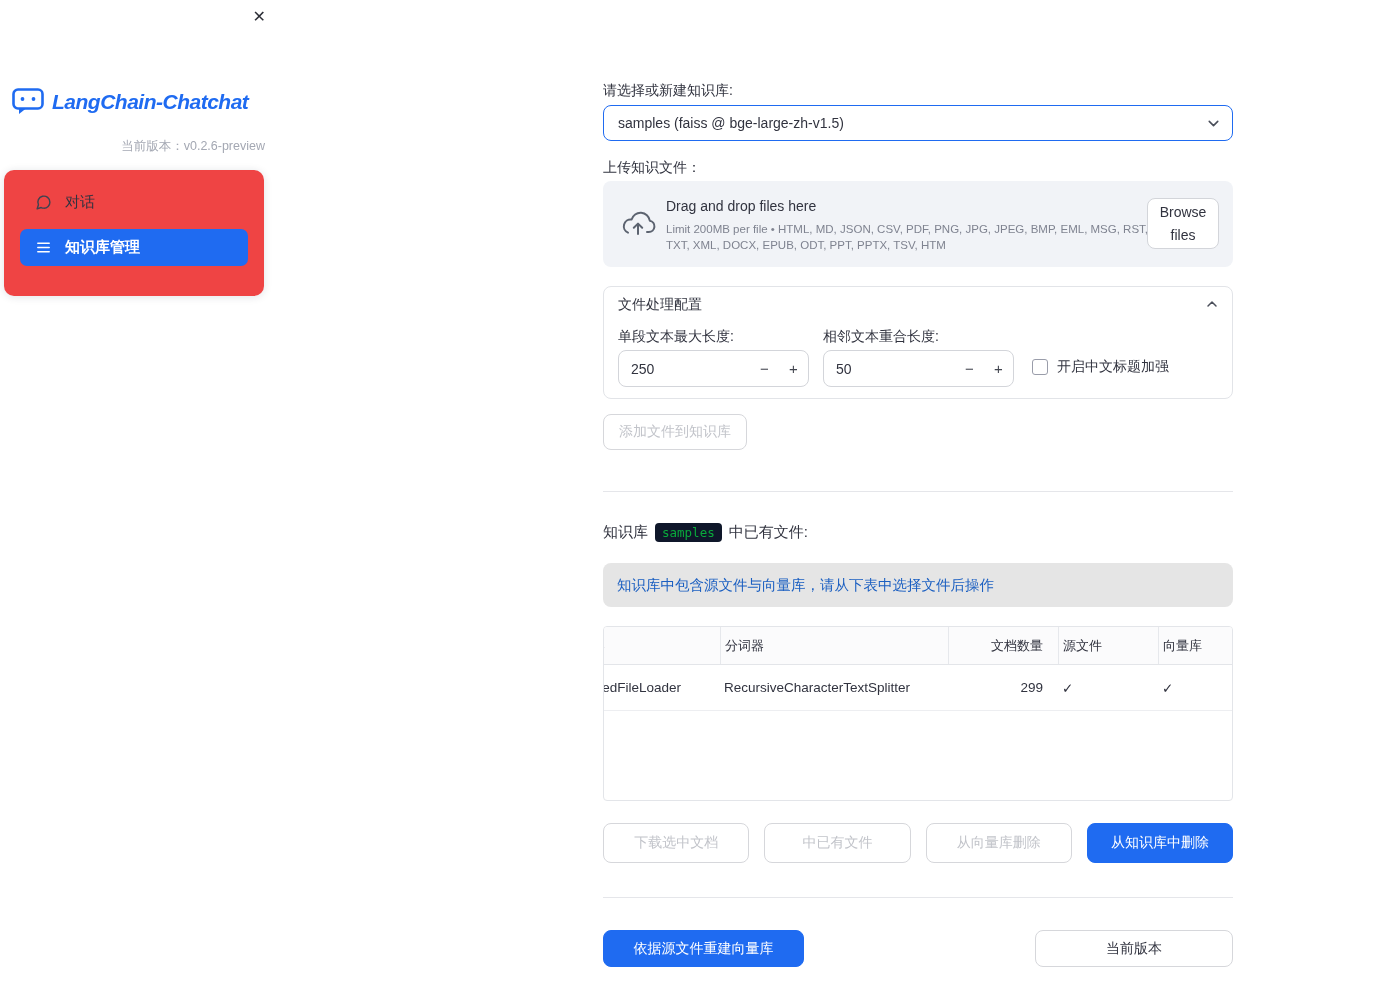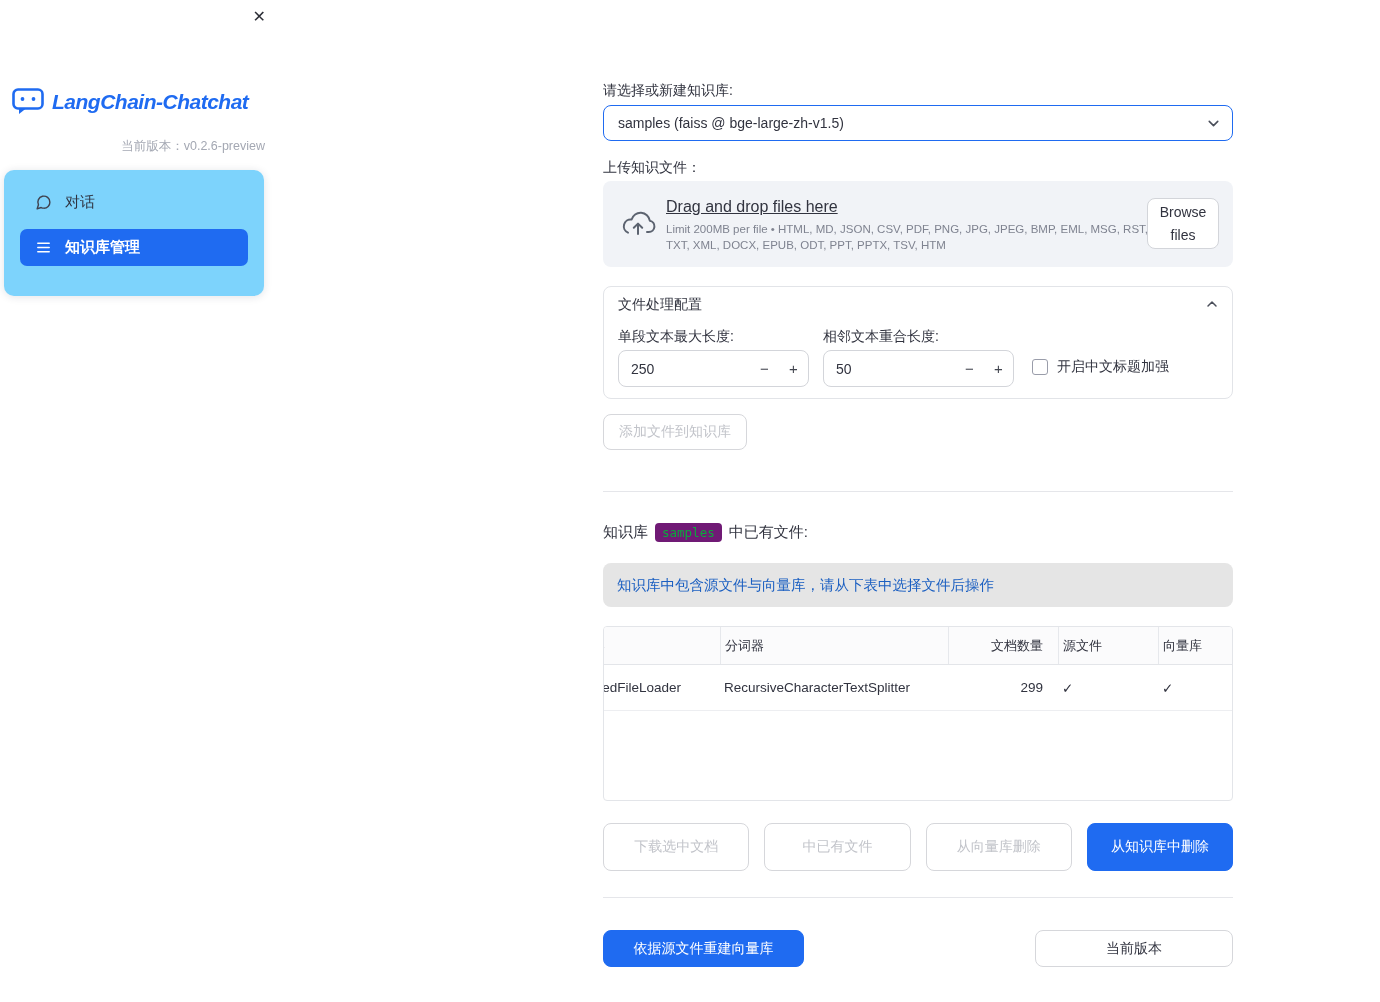--- a/index.html
+++ b/index.html
@@ -5,39 +5,39 @@
   html,body{margin:0;padding:0;background:#fff;}
   #app{position:relative;width:1380px;height:1002px;overflow:hidden;background:#ffffff;
        font-family:"Liberation Sans","DejaVu Sans",sans-serif;color:#31333f;}
 
   
   .sidebar{position:absolute;left:0;top:0;width:280px;height:100%;background:#ffffff;}
   .close{position:absolute;top:8px;right:14px;font-size:16px;color:#2c2e36;cursor:pointer;line-height:18px;}
   .logo{position:absolute;left:12px;top:88px;display:flex;align-items:center;gap:8px;}
   .logo-text{font-style:italic;font-weight:700;font-size:21px;letter-spacing:-0.5px;color:#1f6bf1;white-space:nowrap;}
   .version{position:absolute;top:138px;right:15px;font-size:12.5px;color:#a4a8b3;}
-  .menu-card{position:absolute;left:4px;top:170px;width:260px;background:#7dd3fc;border-radius:10px;
+  .menu-card{position:absolute;left:4px;top:170px;width:260px;background:#ef4444;border-radius:10px;
              box-shadow:0 1px 8px rgba(20,30,60,0.12);padding:14px 0;}
   .menu-item{height:37px;margin:0 16px 8px;display:flex;align-items:center;gap:13px;padding-left:15px;
              border-radius:7px;font-size:15px;color:#2f3340;cursor:pointer;}
   .menu-item:last-child{margin-bottom:16px;}
   .menu-item.selected{background:#1f6bf1;color:#ffffff;font-weight:600;}
 
   
   .content{position:absolute;left:603px;top:0;width:630px;height:100%;}
   .flabel{position:absolute;left:0;font-size:14px;color:#31333f;}
 
   .selectbox{position:absolute;left:0;top:105px;width:630px;height:36px;border:1px solid #1f6bf1;
              border-radius:8px;box-sizing:border-box;display:flex;align-items:center;cursor:pointer;background:#fff;}
   .selectbox .sel-val{flex:1;padding-left:14px;font-size:14px;color:#31333f;}
   .selectbox .chev{margin-right:10px;display:flex;align-items:center;}
 
   .uploader{position:absolute;left:0;top:181px;width:630px;height:86px;background:#f1f3f7;border-radius:8px;box-sizing:border-box;}
   .up-cloud{position:absolute;left:17px;top:29px;}
-  .up-drag{position:absolute;left:63px;top:17px;font-size:16px;color:#31333f;text-decoration:underline;}
+  .up-drag{position:absolute;left:63px;top:17px;font-size:14px;color:#31333f;}
   .up-lim1{position:absolute;left:63px;top:42px;font-size:11.5px;color:#7f8390;white-space:nowrap;}
   .up-lim2{position:absolute;left:63px;top:58px;font-size:11.5px;color:#7f8390;white-space:nowrap;}
   .browse-btn{position:absolute;right:14px;top:17px;width:72px;height:51px;background:#fff;border:1px solid #d3d5da;
               border-radius:8px;box-sizing:border-box;font-size:14px;color:#31333f;display:flex;align-items:center;
               justify-content:center;text-align:center;line-height:1.6;cursor:pointer;padding:2px 8px;}
 
   .expander{position:absolute;left:0;top:286px;width:630px;height:113px;border:1px solid #e2e4e8;border-radius:8px;box-sizing:border-box;background:#fff;}
   .exp-title{position:absolute;left:14px;top:9px;font-size:14px;color:#31333f;}
   .exp-chev{position:absolute;right:12px;top:9px;cursor:pointer;}
   .exp-lbl1{position:absolute;left:14px;top:41px;font-size:14px;}
@@ -54,42 +54,42 @@
   .btn{box-sizing:border-box;border-radius:8px;font-size:14px;display:flex;align-items:center;justify-content:center;cursor:pointer;white-space:nowrap;}
   .btn.disabled{background:#fff;border:1px solid #d6d7db;color:#c2c4ca;cursor:default;}
   .btn.secondary{background:#fff;border:1px solid #d6d7db;color:#31333f;}
   .btn.primary{background:#1f6bf1;border:1px solid #1f6bf1;color:#fff;}
   .btn-add{position:absolute;left:0;top:414px;height:36px;padding:0 15px;}
 
   .divider{position:absolute;left:0;width:630px;height:1px;background:#e5e6ea;}
 
   .existing{position:absolute;left:0;top:523px;font-size:15px;display:flex;align-items:center;}
   .code{font-family:"DejaVu Sans Mono","Liberation Mono",monospace;font-size:12.5px;color:#09ab3b;
-        background:#701a75;border-radius:4px;padding:2px 7px;margin:0 7px;}
+        background:#0f172a;border-radius:4px;padding:2px 7px;margin:0 7px;}
 
   .infobox{position:absolute;left:0;top:563px;width:630px;height:44px;background:#e5e5e5;border-radius:8px;
            display:flex;align-items:center;box-sizing:border-box;padding-left:14px;font-size:14.5px;color:#1b5fc1;}
 
   .table-wrap{position:absolute;left:0;top:626px;width:630px;height:175px;border:1px solid #e3e5e9;border-radius:4px;
               box-sizing:border-box;overflow:hidden;background:#fff;}
   .t-inner{width:710px;margin-left:-80px;}
   .t-head{display:flex;height:38px;background:#fbfbfc;border-bottom:1px solid #e3e5e9;box-sizing:border-box;}
   .t-row{display:flex;height:46px;border-bottom:1px solid #edeef1;box-sizing:border-box;cursor:pointer;}
   .tc{box-sizing:border-box;padding-left:4px;display:flex;align-items:center;font-size:13px;color:#31333f;overflow:hidden;white-space:nowrap;}
   .t-head .tc{border-left:1px solid #e6e8ec;}
   .t-head .tc:first-child{border-left:none;}
   .c0{width:196px;padding-left:16px;}
   .c1{width:228px;}
   .c2{width:110px;justify-content:flex-end;padding-right:15px;padding-left:0;}
   .c3{width:100px;}
   .c4{width:76px;}
   .t-row .tc{font-size:13.5px;}
 
   .actions{position:absolute;left:0;top:823px;width:630px;height:36px;display:flex;gap:15px;}
-  .actions .btn{flex:1 1 0;height:48px;}
+  .actions .btn{flex:1 1 0;height:40px;}
 
   .btn-rebuild{position:absolute;left:0;top:930px;width:201px;height:37px;}
   .btn-delete{position:absolute;left:432px;top:930px;width:198px;height:37px;}
 </style>
 </head>
 <body>
 
 <div id="app">
 
   <aside class="sidebar">

